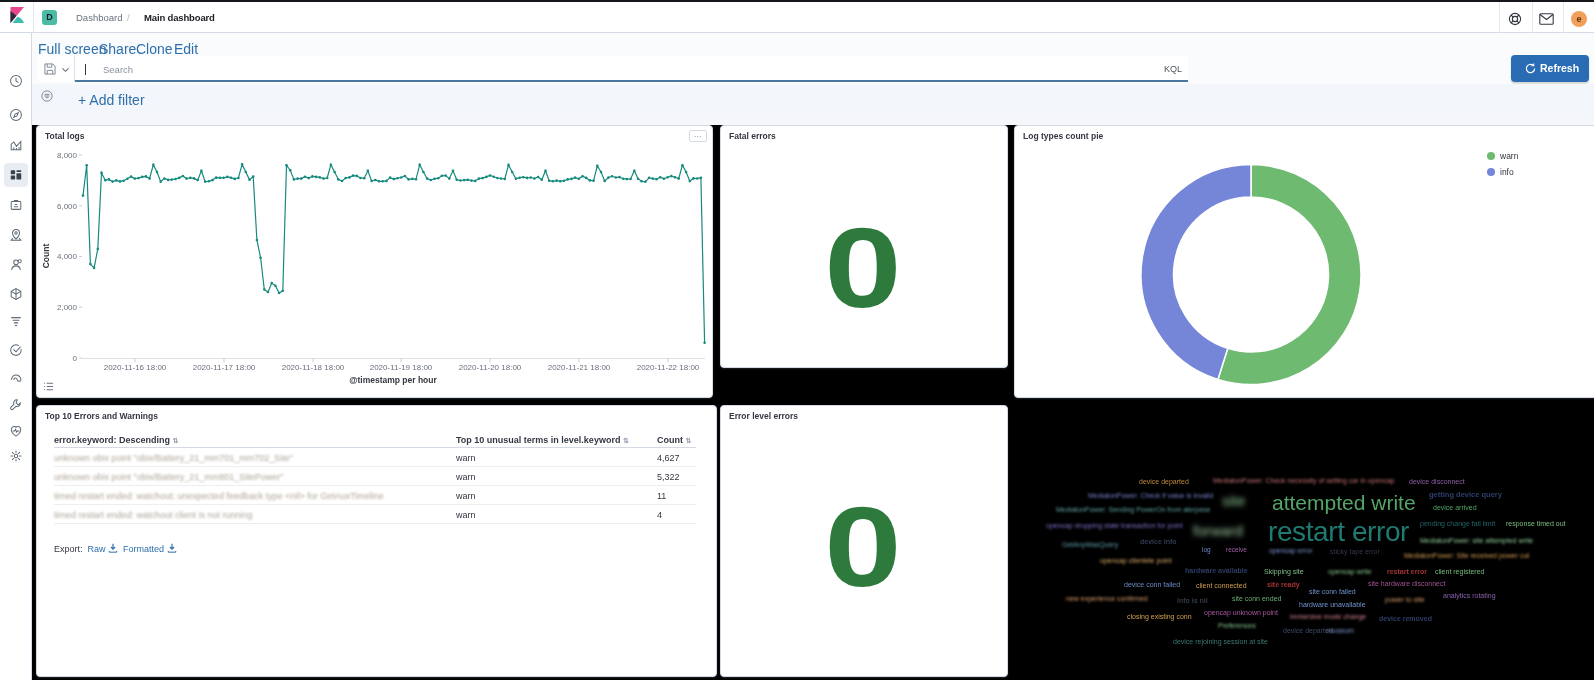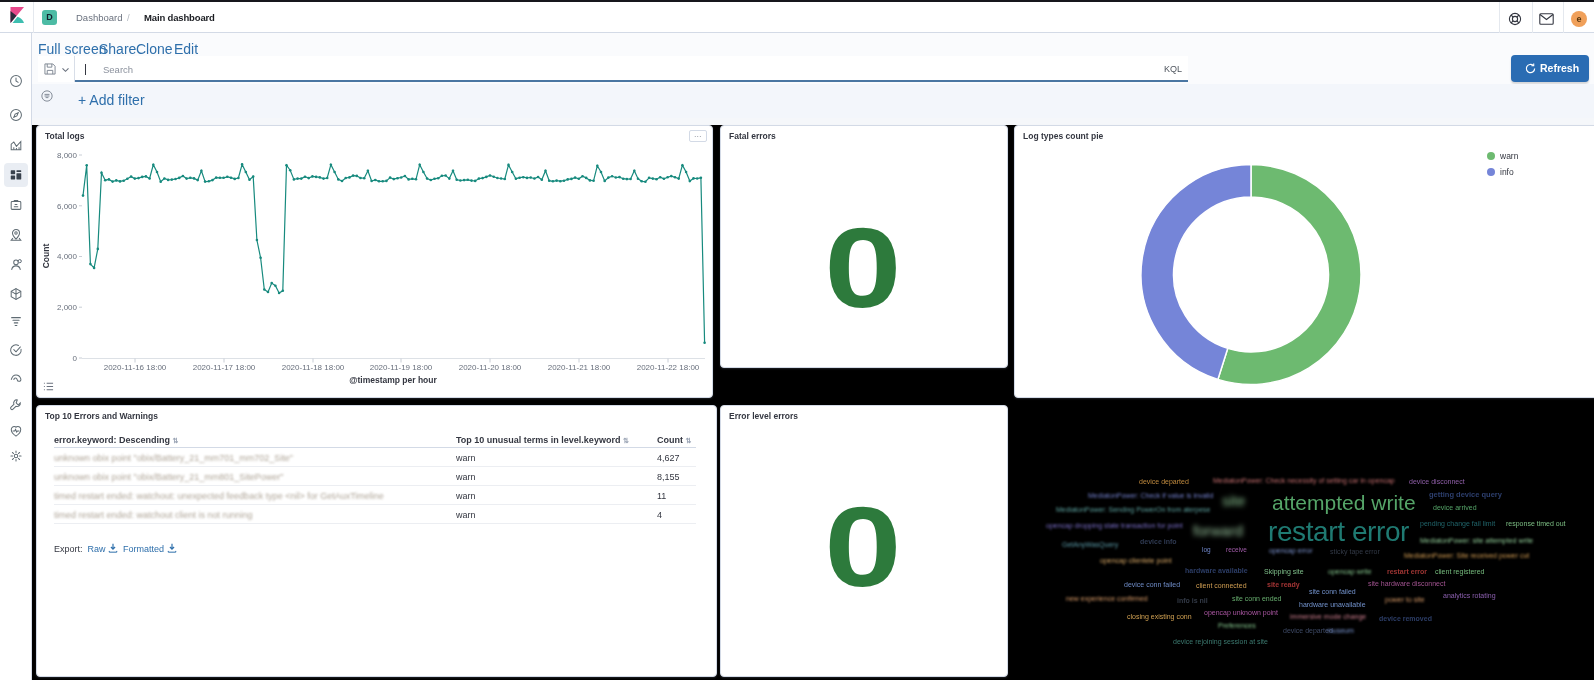--- a/index.html
+++ b/index.html
@@ -423,21 +423,21 @@
       <div class="abs" style="left:0;top:16px;width:642px;height:1px;background:#d3dae6"></div>
       <div class="abs trow" style="left:0;top:17px;width:642px;height:19px">
           <span class="abs blurtxt" style="left:0;top:5px">unknown obix point "obix/Battery_21_mm701_mm702_Site"</span>
           <span class="abs" style="left:402px;top:5px">warn</span>
           <span class="abs" style="left:603px;top:5px">4,627</span>
           <span class="abs" style="left:0;top:18px;width:642px;height:1px;background:#eceef2"></span>
         </div>
         <div class="abs trow" style="left:0;top:36px;width:642px;height:19px">
           <span class="abs blurtxt" style="left:0;top:5px">unknown obix point "obix/Battery_21_mm801_SitePower"</span>
           <span class="abs" style="left:402px;top:5px">warn</span>
-          <span class="abs" style="left:603px;top:5px">8,155</span>
+          <span class="abs" style="left:603px;top:5px">5,322</span>
           <span class="abs" style="left:0;top:18px;width:642px;height:1px;background:#eceef2"></span>
         </div>
         <div class="abs trow" style="left:0;top:55px;width:642px;height:19px">
           <span class="abs blurtxt" style="left:0;top:5px">timed restart ended: watchout: unexpected feedback type &lt;nil&gt; for GetAuxTimeline</span>
           <span class="abs" style="left:402px;top:5px">warn</span>
           <span class="abs" style="left:603px;top:5px">11</span>
           <span class="abs" style="left:0;top:18px;width:642px;height:1px;background:#eceef2"></span>
         </div>
         <div class="abs trow" style="left:0;top:74px;width:642px;height:19px">
           <span class="abs blurtxt" style="left:0;top:5px">timed restart ended: watchout client is not running</span>

